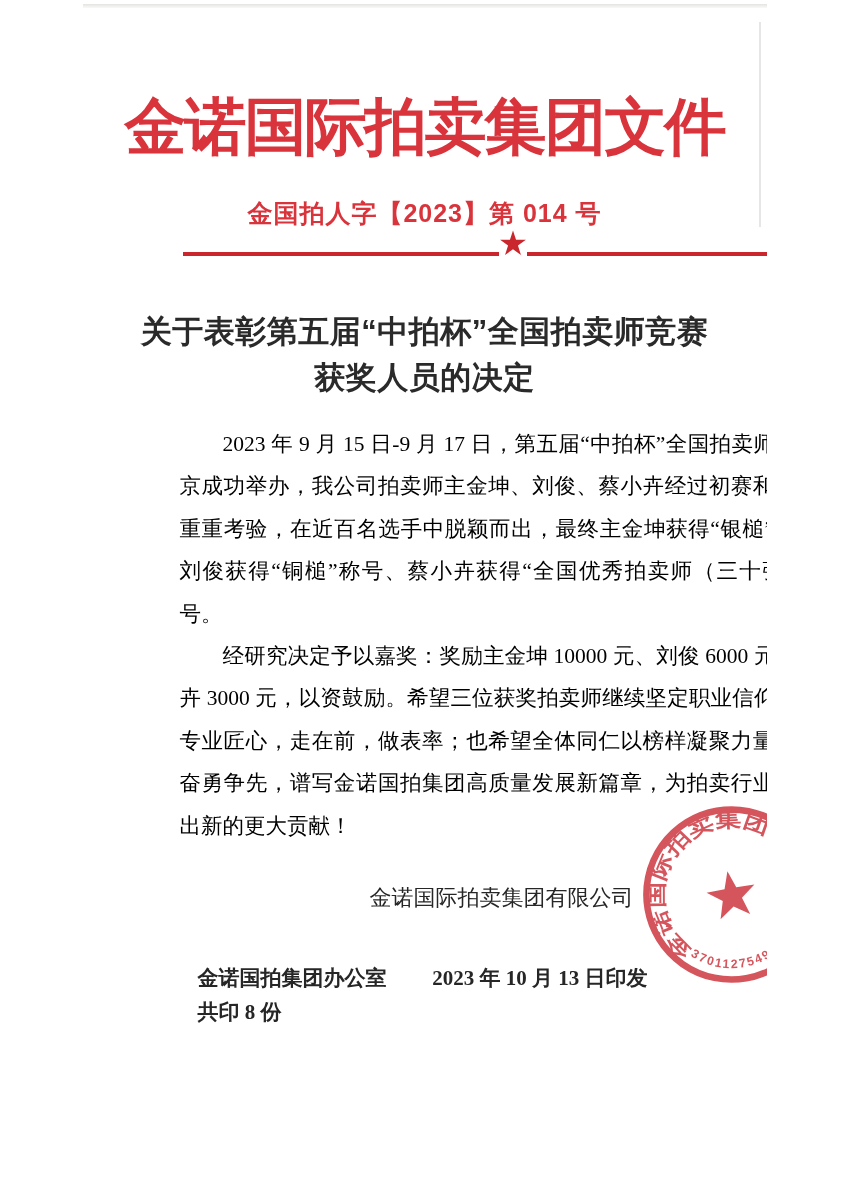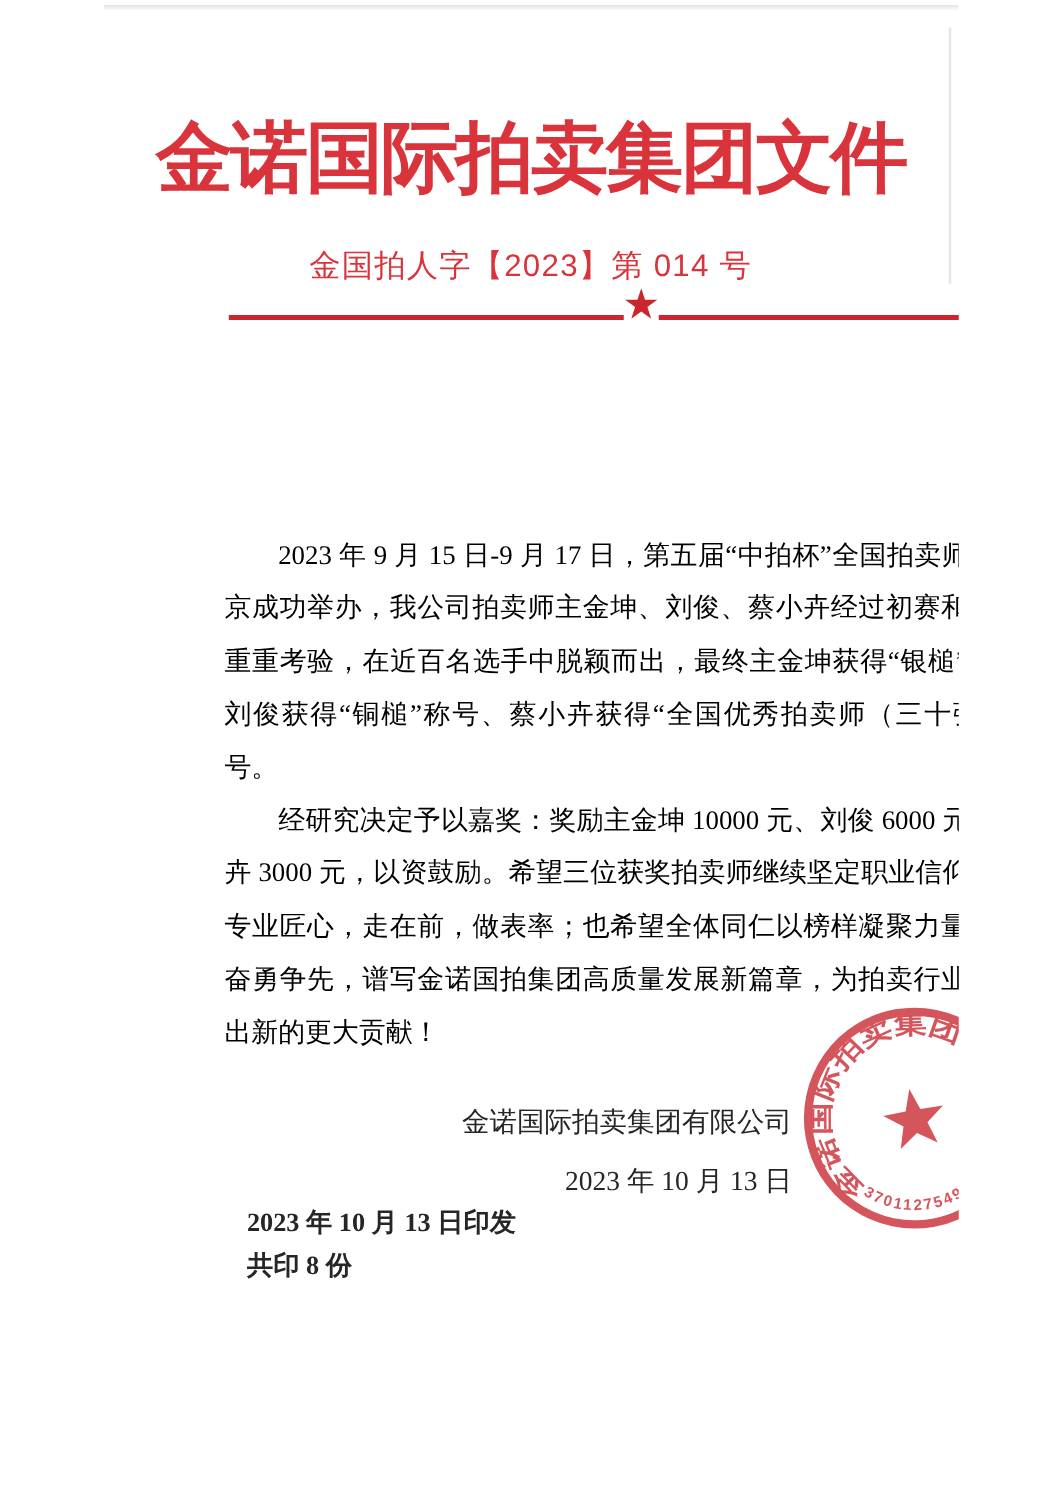--- a/index.html
+++ b/index.html
@@ -23,21 +23,21 @@
     position:absolute;top:88px;left:0;width:100%;
     text-align:center;
     font-family:"Liberation Sans", sans-serif;
     font-weight:bold;font-size:62px;line-height:70px;
     letter-spacing:-2px;color:#d9343c;
   }
   .doc-number{
     position:absolute;top:193px;left:0;width:100%;
     text-align:center;
     font-family:"Liberation Sans", sans-serif;
-    font-weight:normal;font-size:25px;line-height:32px;
+    font-weight:bold;font-size:25px;line-height:32px;
     letter-spacing:1px;color:#d9343c;
   }
   .divider{
     position:absolute;top:222px;left:100px;width:660px;height:30px;
     display:flex;align-items:flex-end;
   }
   .divider .seg{flex:1;height:4px;background:#c9262e;}
   .divider .star-svg{width:26px;height:25px;margin:0 1px 1px 1px;display:block;}
 
   
@@ -95,48 +95,52 @@
   <div class="doc-number">金国拍人字【2023】第 014 号</div>
 
   <div class="divider">
     <div class="seg"></div>
     <svg class="star-svg" viewBox="0 0 100 97">
       <polygon fill="#c9262e" points="50,2 61.8,38.2 100,38.2 69.1,60.5 80.9,97 50,74.5 19.1,97 30.9,60.5 0,38.2 38.2,38.2"></polygon>
     </svg>
     <div class="seg"></div>
   </div>
 
+  <div class="doc-title">
+    <div>关于表彰第五届“中拍杯”全国拍卖师竞赛</div>
+    <div>获奖人员的决定</div>
+  </div>
 
   <div class="body-text">
     <p>2023 年 9 月 15 日-9 月 17 日，第五届“中拍杯”全国拍卖师竞赛在京成功举办，我公司拍卖师主金坤、刘俊、蔡小卉经过初赛和复赛的重重考验，在近百名选手中脱颖而出，最终主金坤获得“银槌”称号、刘俊获得“铜槌”称号、蔡小卉获得“全国优秀拍卖师（三十强）”称号。</p>
     <p>经研究决定予以嘉奖：奖励主金坤 10000 元、刘俊 6000 元、蔡小卉 3000 元，以资鼓励。希望三位获奖拍卖师继续坚定职业信仰、传承专业匠心，走在前，做表率；也希望全体同仁以榜样凝聚力量，继续奋勇争先，谱写金诺国拍集团高质量发展新篇章，为拍卖行业发展作出新的更大贡献！</p>
   </div>
 
   <div class="signature">
     <div>金诺国际拍卖集团有限公司</div>
-    <div>2023 年 10 月 13 日</div>
   </div>
 
   <svg class="seal" viewBox="0 0 200 200">
     <defs>
       <path id="sealTopArc" d="M 49.1 150.9 A 72 72 0 1 1 150.9 150.9" fill="none"></path>
       <path id="sealBottomArc" d="M 32.5 139 A 78 78 0 0 0 167.5 139" fill="none"></path>
     </defs>
     <circle cx="100" cy="100" r="90" fill="none" stroke="#ce3740" stroke-width="7"></circle>
     <polygon fill="#ce3740" points="100,75 106.3,93.3 125.7,93.7 110.3,105.3 115.9,123.8 100,112.8 84.1,123.8 89.7,105.3 74.3,93.7 93.7,93.3"></polygon>
     <text font-size="23">
       <textPath href="#sealTopArc" startOffset="0" textLength="330" lengthAdjust="spacingAndGlyphs">金诺国际拍卖集团有限公司</textPath>
     </text>
     <text font-size="13" text-anchor="middle" letter-spacing="2">
       <textPath href="#sealBottomArc" startOffset="50%">3701127549199</textPath>
     </text>
   </svg>
 
   <div class="footer">
     <div class="row row-split">
+      <span>金诺国拍集团办公室</span>
       <span>2023 年 10 月 13 日印发</span>
     </div>
     <div class="row">
       <span>共印 8 份</span>
     </div>
   </div>
 
 </div>
 
 </body></html>

